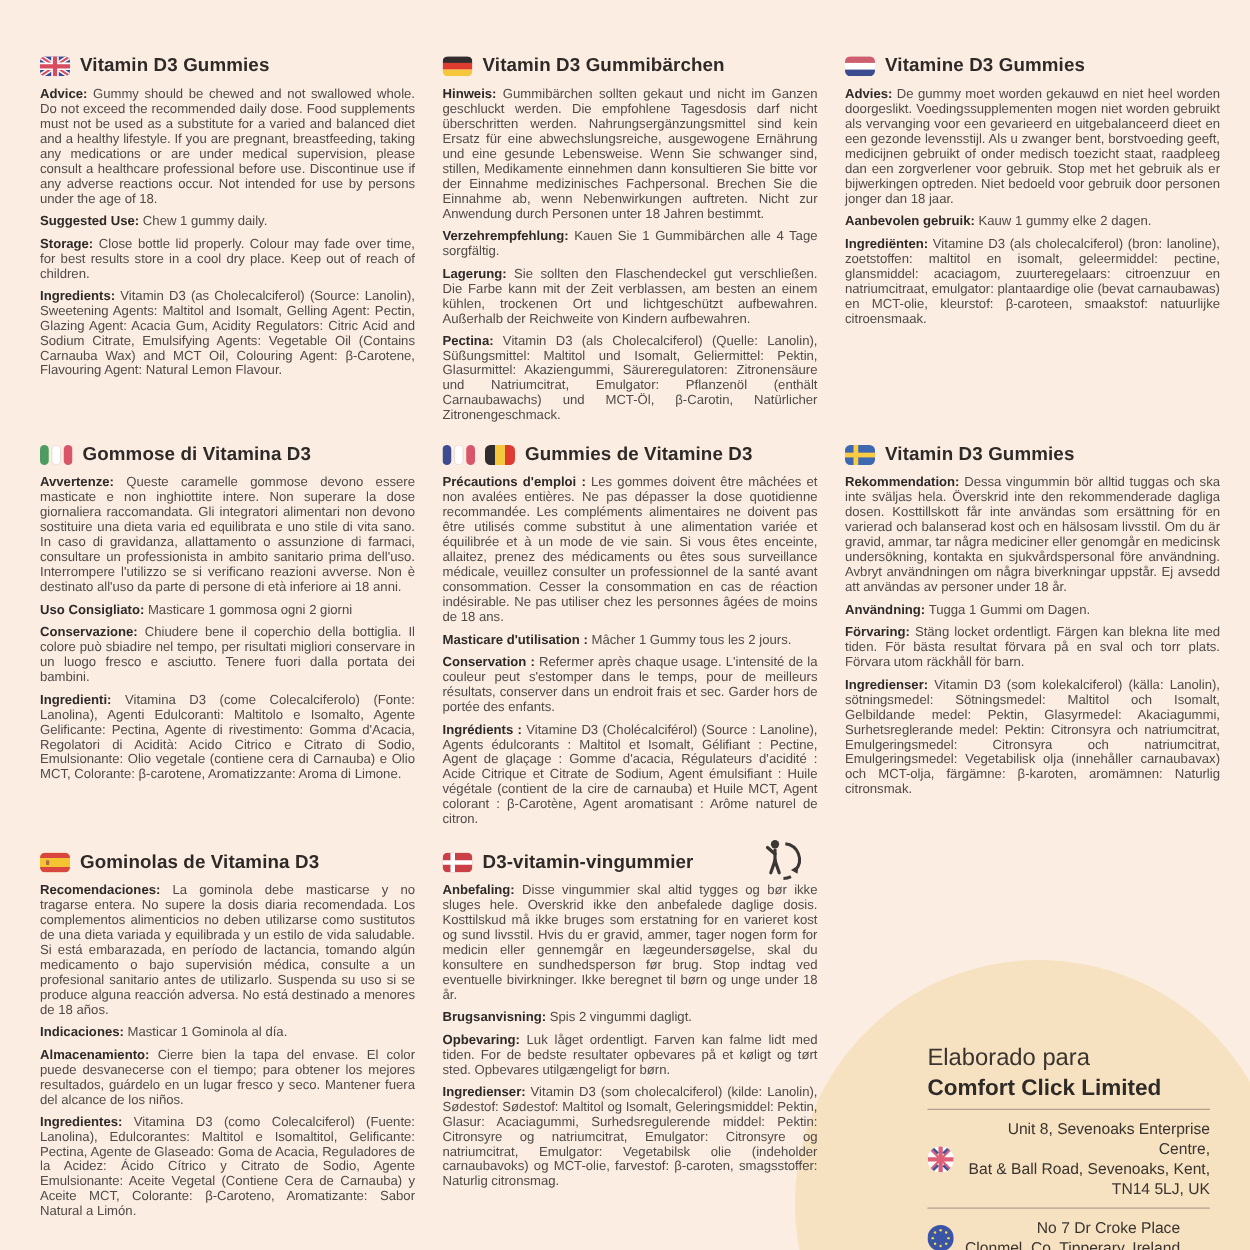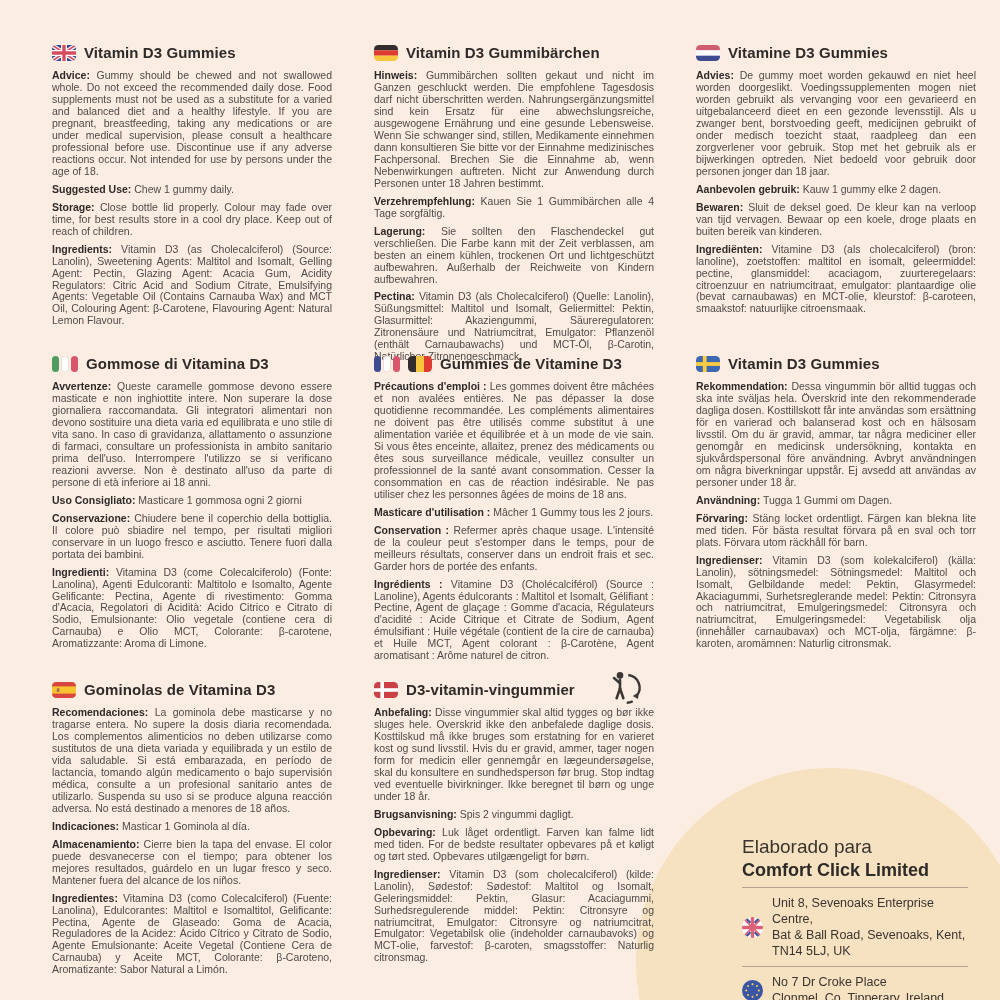--- a/index.html
+++ b/index.html
@@ -21,21 +21,21 @@
   .grid{
     position:absolute;
     left:32px;top:40px;
     width:944px;
     display:grid;
     grid-template-columns:300px 300px 300px;
     column-gap:22px;
     grid-template-rows:311px 326px auto;
     z-index:1;
   }
-  .sec{min-width:0;margin-left:20px;}
+  .sec{min-width:0;}
   .hd{display:flex;align-items:center;gap:8px;margin:4px 0 9px;}
   .hd .flagbox{display:flex;align-items:center;gap:4px;flex:none;line-height:0;}
   .title{
     margin:0;font-size:15px;font-weight:700;color:#2E2A28;letter-spacing:.1px;
   }
   .para{
     margin:0 0 6px;
     font-size:10.5px;
     line-height:1.14;
     text-align:justify;
@@ -46,21 +46,21 @@
   .contact{
     position:absolute;
     left:742px;top:835px;
     width:226px;
     z-index:2;
     color:#39342F;
   }
   .contact .made-for{font-size:19px;margin:0;line-height:1.25;}
   .contact .company{font-size:18px;font-weight:700;margin:0 0 6px;line-height:1.25;color:#2E2A28;}
   .contact .rule{border:none;border-top:1px solid #B3A08D;margin:5px 0;}
-  .addr{display:flex;align-items:center;gap:9px;padding:2px 0;}
+  .addr{display:flex;align-items:center;gap:9px;padding:2px 0;text-align:right;}
   .addr .aflag{flex:none;line-height:0;}
   .addr .lines{font-size:12.5px;line-height:1.28;}
 </style>
 </head>
 <body>
 
 <div class="decor-circle"></div>
 
 <div class="grid">
 
@@ -127,21 +127,20 @@
               <rect width="60" height="13.4" fill="#CE5E6E"></rect>
               <rect y="13.4" width="60" height="13.3" fill="#FFFFFF"></rect>
               <rect y="26.7" width="60" height="13.3" fill="#3D4B90"></rect>
             </g>
           </svg>
       </span>
       <h2 class="title">Vitamine D3 Gummies</h2>
     </div>
     <p class="para"><b>Advies:</b> <span>De gummy moet worden gekauwd en niet heel worden doorgeslikt. Voedingssupplementen mogen niet worden gebruikt als vervanging voor een gevarieerd en uitgebalanceerd dieet en een gezonde levensstijl. Als u zwanger bent, borstvoeding geeft, medicijnen gebruikt of onder medisch toezicht staat, raadpleeg dan een zorgverlener voor gebruik. Stop met het gebruik als er bijwerkingen optreden. Niet bedoeld voor gebruik door personen jonger dan 18 jaar.</span></p>
     <p class="para"><b>Aanbevolen gebruik:</b> <span>Kauw 1 gummy elke 2 dagen.</span></p>
-    <p class="para"><b>Bewaren:</b> <span>Sluit de deksel goed. De kleur kan na verloop van tijd vervagen. Bewaar op een koele, droge plaats en buiten bereik van kinderen.</span></p>
     <p class="para"><b>Ingrediënten:</b> <span>Vitamine D3 (als cholecalciferol) (bron: lanoline), zoetstoffen: maltitol en isomalt, geleermiddel: pectine, glansmiddel: acaciagom, zuurteregelaars: citroenzuur en natriumcitraat, emulgator: plantaardige olie (bevat carnaubawas) en MCT-olie, kleurstof: β-caroteen, smaakstof: natuurlijke citroensmaak.</span></p>
   </section>
 
   <section class="sec">
     <div class="hd">
       <span class="flagbox">
         <svg width="26" height="16" viewBox="0 0 26 16">
             <rect x="0" width="7" height="16" rx="3.5" fill="#4F9C60"></rect>
             <rect x="9.5" width="7" height="16" rx="3.5" fill="#FFFFFF" stroke="#E6D4C7" stroke-width="0.7"></rect>
             <rect x="19" width="7" height="16" rx="3.5" fill="#D9566A"></rect>

